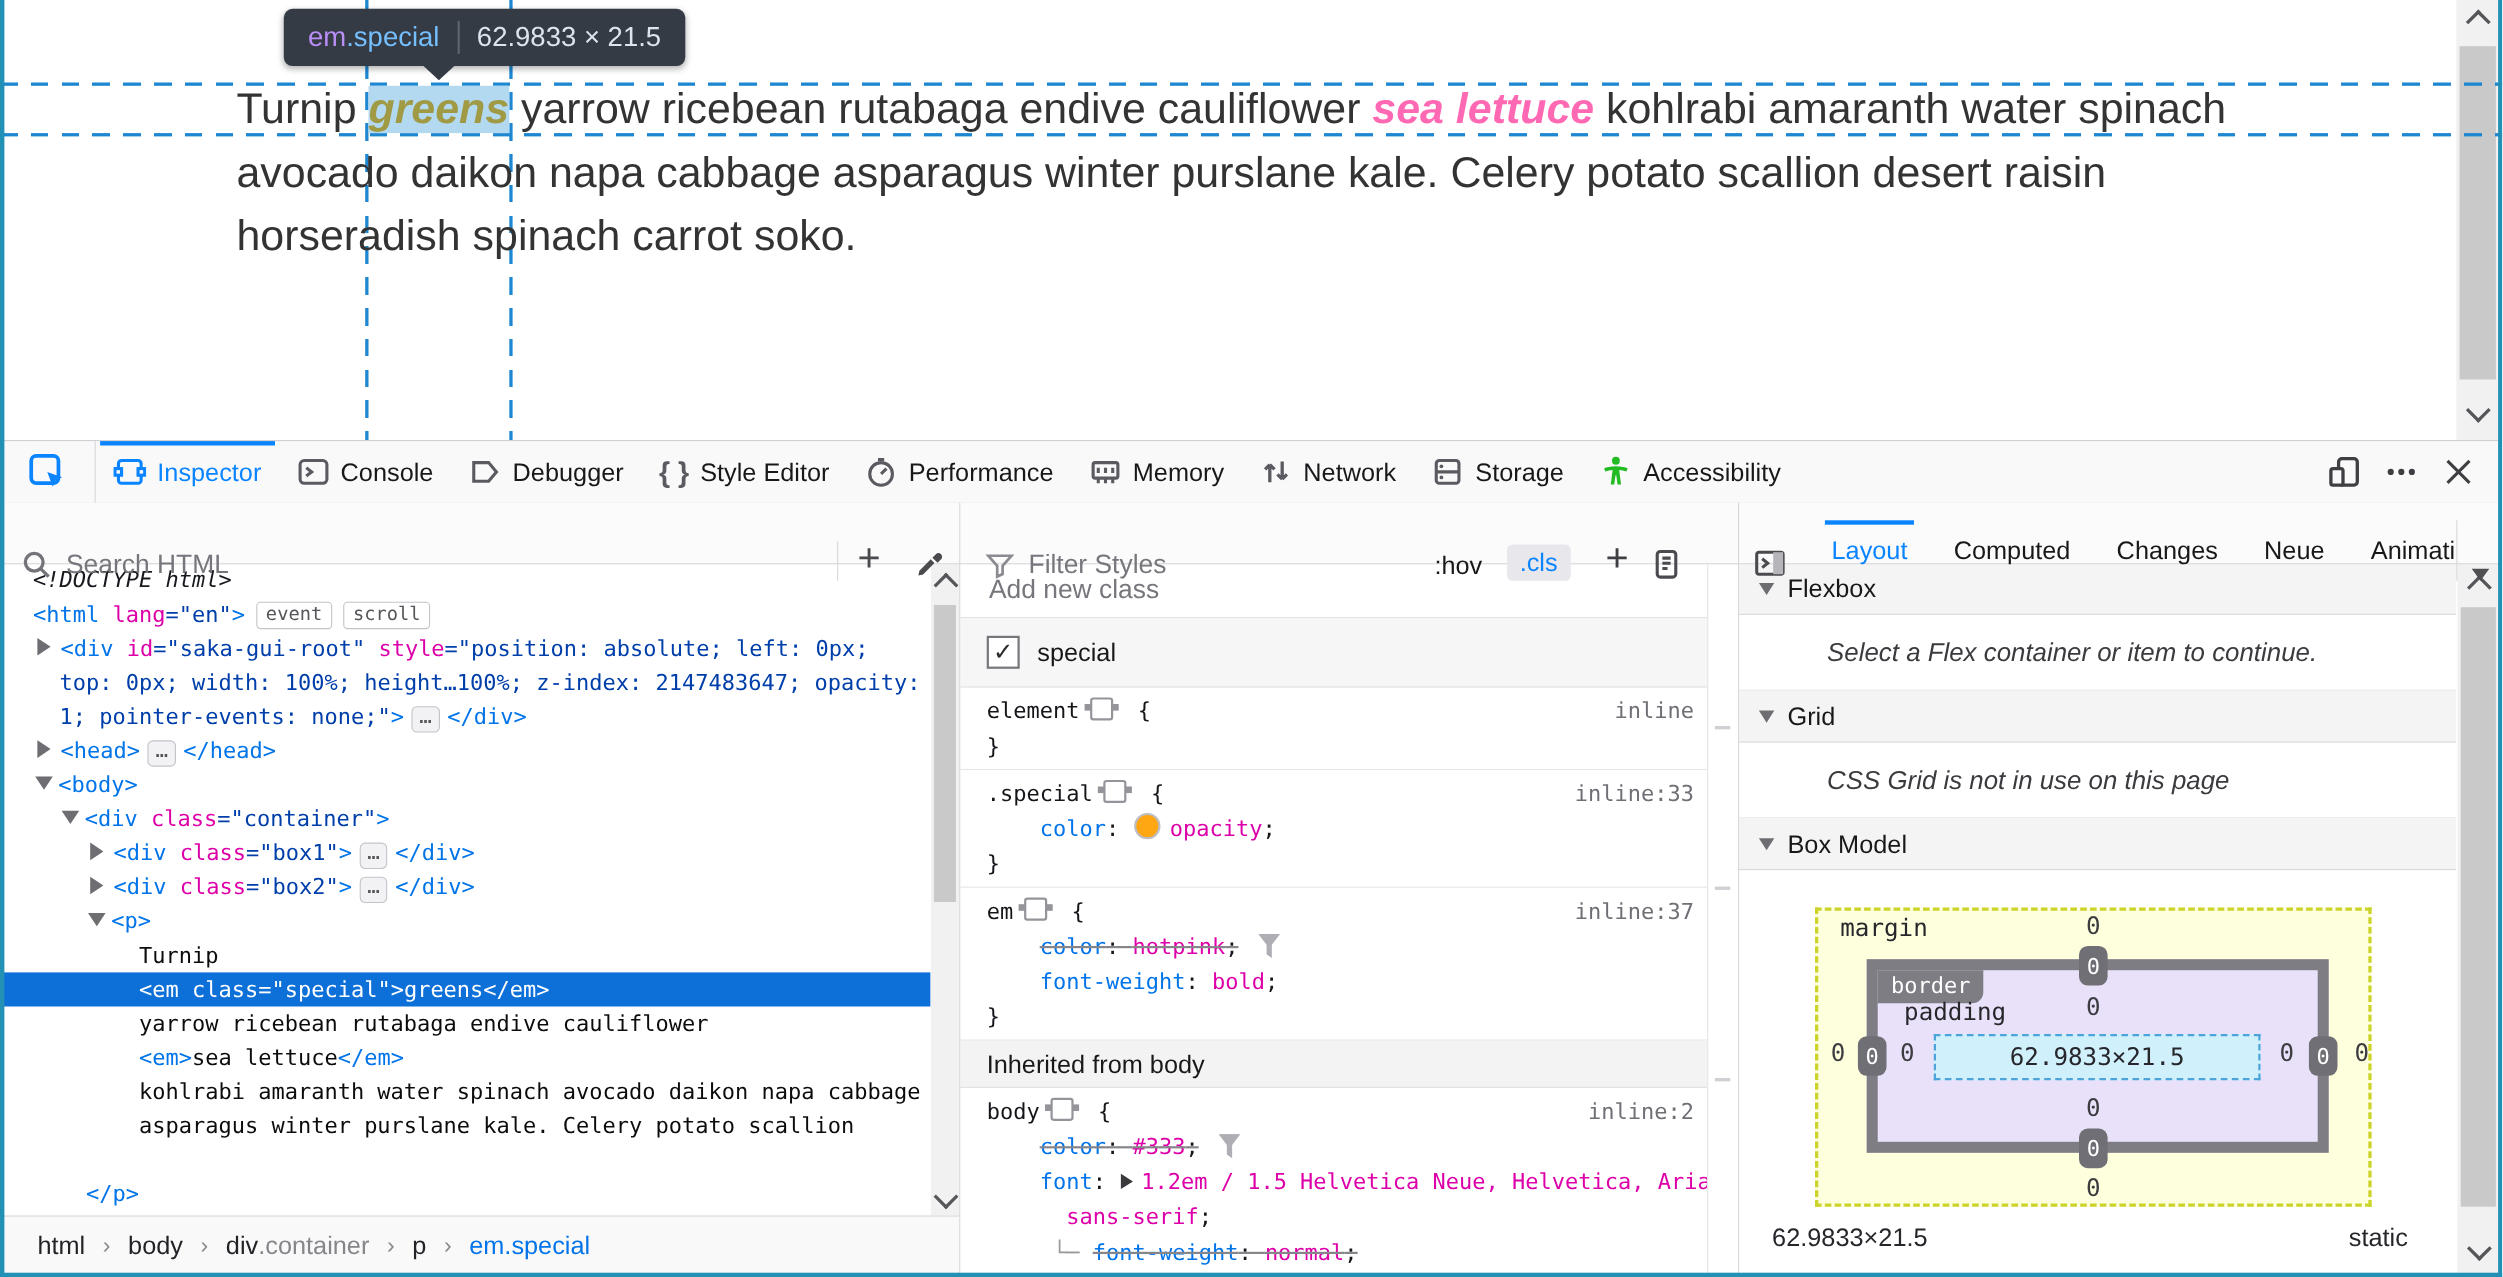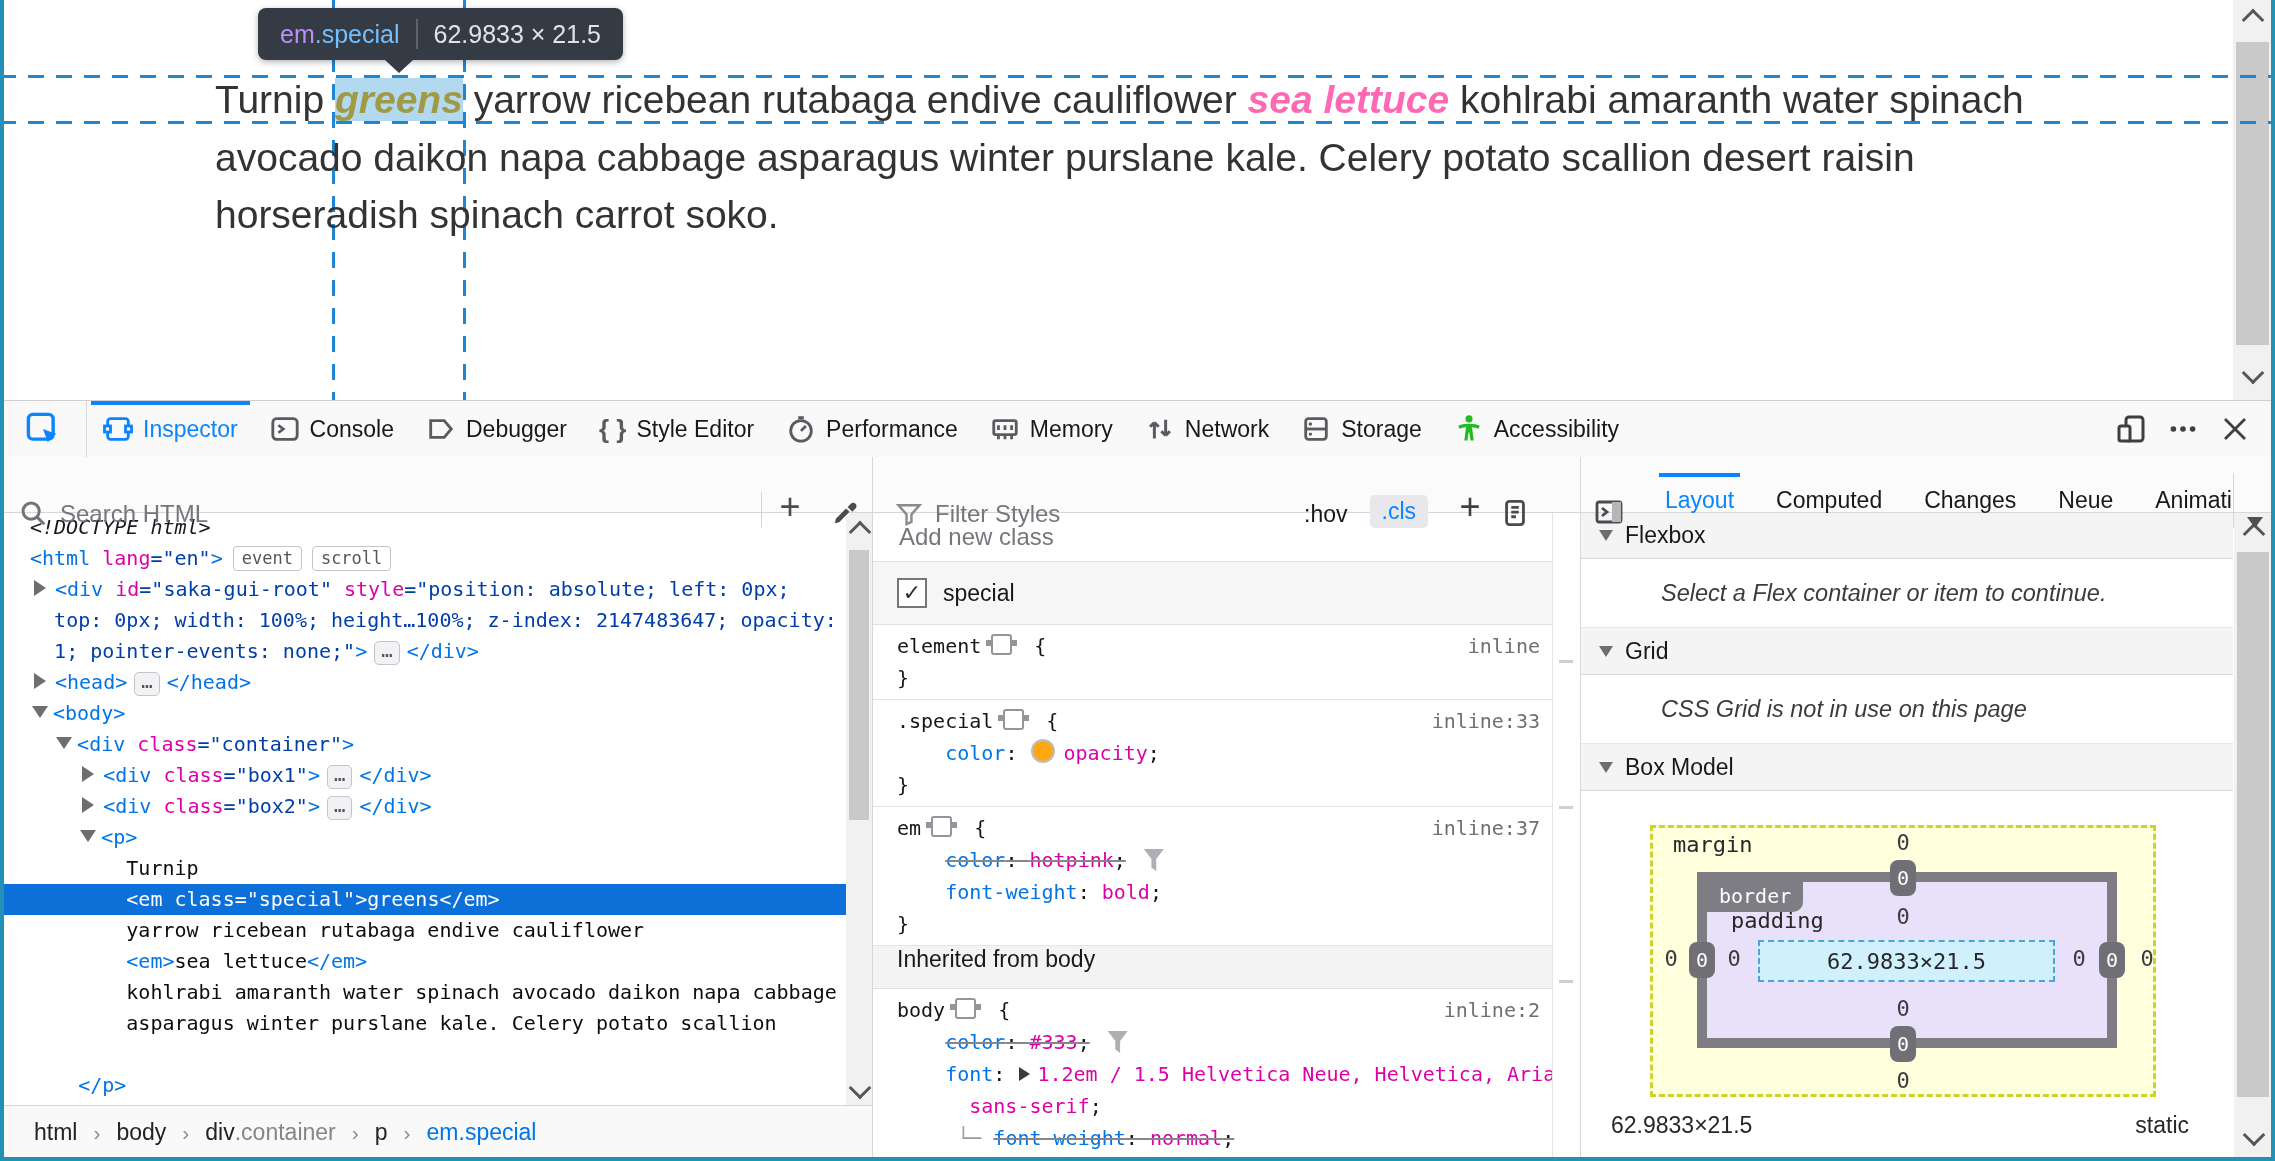--- a/index.html
+++ b/index.html
@@ -109,21 +109,21 @@
   .tk.funnel{display:inline-block;width:20px;height:22px;background:#aeaeb4;margin-left:18px;vertical-align:-4px;
     clip-path:polygon(0 0,100% 0,62% 45%,62% 100%,38% 84%,38% 45%)}
   .tk.target{display:inline-block;width:17px;height:17px;border:2px solid #94949a;border-radius:3px;
     margin:0 10px;vertical-align:-2px;position:relative}
   .tk.target::before{content:"";position:absolute;left:-7px;top:4px;width:6px;height:6px;background:#94949a}
   .tk.target::after{content:"";position:absolute;right:-7px;top:4px;width:6px;height:6px;background:#94949a}
   .tk.exp{display:inline-block;width:0;height:0;border-left:11px solid #3a3a3e;
     border-top:7px solid transparent;border-bottom:7px solid transparent;margin:0 7px 0 2px}
   .tk.conn{color:#9a9a9e}
   #inherited-hdr{height:42px;background:#f3f3f4;border-bottom:1px solid #e0e0e2;display:flex;
-    align-items:flex-start;padding-left:24px;font-size:23px;color:#18181a}
+    align-items:center;padding-left:24px;font-size:23px;color:#18181a}
   #styles-gutter{position:absolute;left:1552px;top:512px;width:28px;height:646px;border-left:1px solid #e4e4e6;z-index:2}
   .gut-tick{position:absolute;left:6px;width:14px;height:3px;background:#cfcfd4}
   
   #layoutp{position:absolute;left:1581px;top:512px;width:652px;height:646px;background:#fff;overflow:hidden;z-index:2}
   .sec-hdr{height:46px;background:#f4f4f5;border-bottom:1px solid #d9d9dd;display:flex;align-items:center;gap:12px;padding-left:18px}
   .sec-hdr .tri{width:0;height:0;border-top:11px solid #6d6d72;border-left:7px solid transparent;border-right:7px solid transparent}
   .sec-hdr .lab{font-size:23px;color:#18181a}
   .sec-msg{height:68px;border-bottom:1px solid #e6e6e8;display:flex;align-items:center;padding-left:80px;
     font-size:23.5px;font-style:italic;color:#3b3b3f}
   .bm{font-family:"DejaVu Sans Mono",monospace;color:#26262b}

